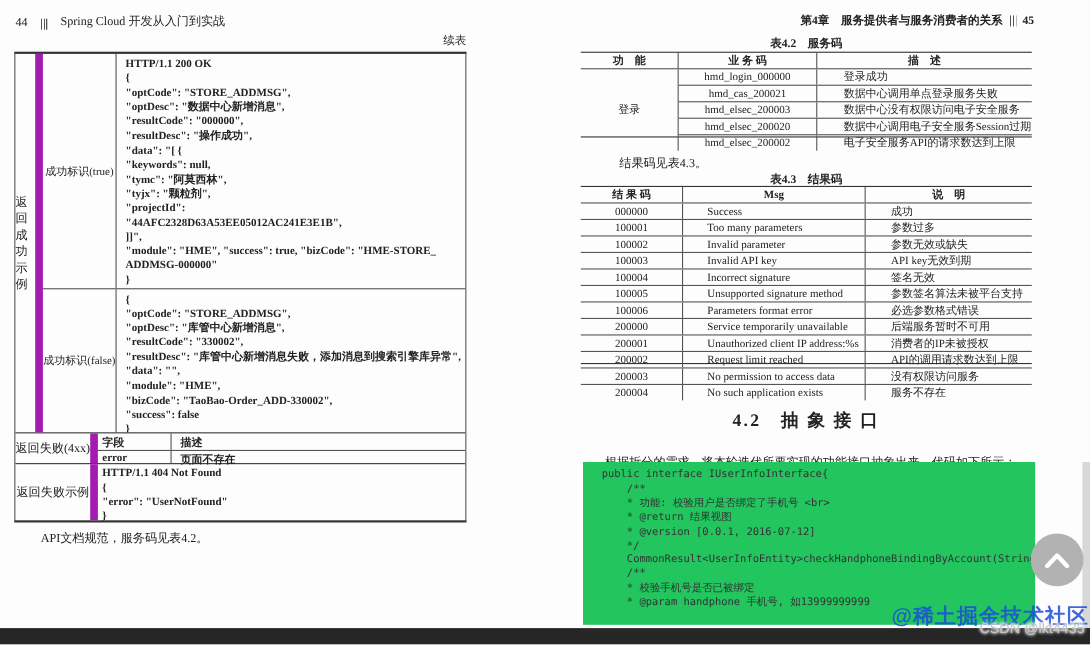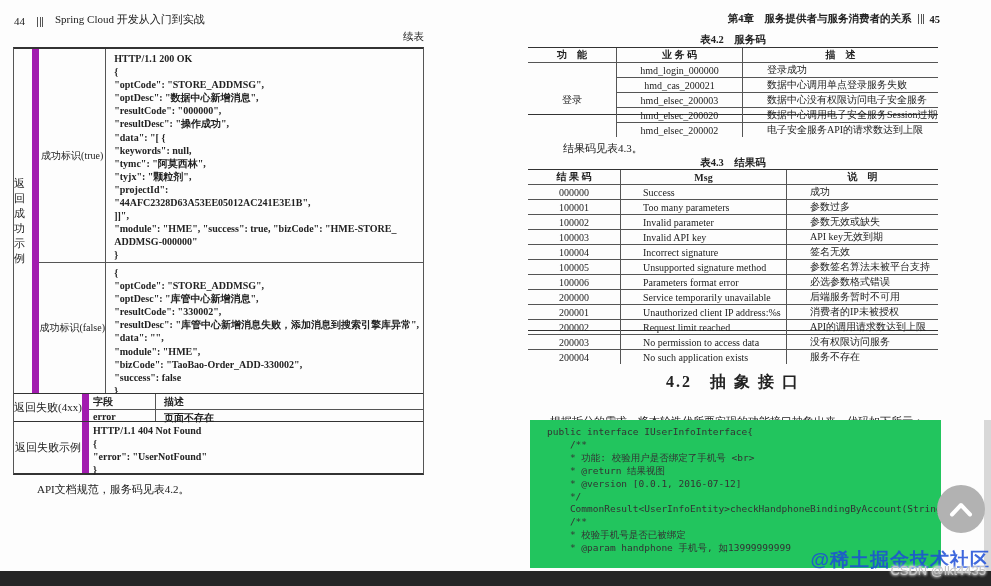--- a/index.html
+++ b/index.html
@@ -35,21 +35,21 @@
 
   
   .rp-header{left:528px;top:12px;width:412px;display:flex;justify-content:flex-end;align-items:center;
     gap:6px;font-size:10.5px;font-weight:bold}
   .t-title{left:528px;width:410px;text-align:center;font-weight:bold;font-size:10.5px}
   .tt42{top:33px}
   .tt43{top:156px}
 
   .booktable{left:528px;width:410px;border-top:1.5px solid #333;border-bottom:1.5px solid #333;
     font-size:10px;display:flex;flex-direction:column}
-  .t42{top:47px;height:68px}
+  .t42{top:47px;height:78px}
   .t43{top:169px;height:162px}
   .thead{display:flex;border-bottom:1px solid #555;font-weight:bold;align-items:center}
   .t42 .thead{height:16px}
   .t43 .thead{height:15px}
   .hc{display:flex;align-items:center;justify-content:center;height:100%}
   .t42 .h0{width:89px;border-right:1px solid #555}
   .t42 .h1{width:126px;border-right:1px solid #555}
   .t42 .h2{flex:1}
   .t43 .h0{width:93px;border-right:1px solid #555}
   .t43 .h1{width:166px;border-right:1px solid #555}

